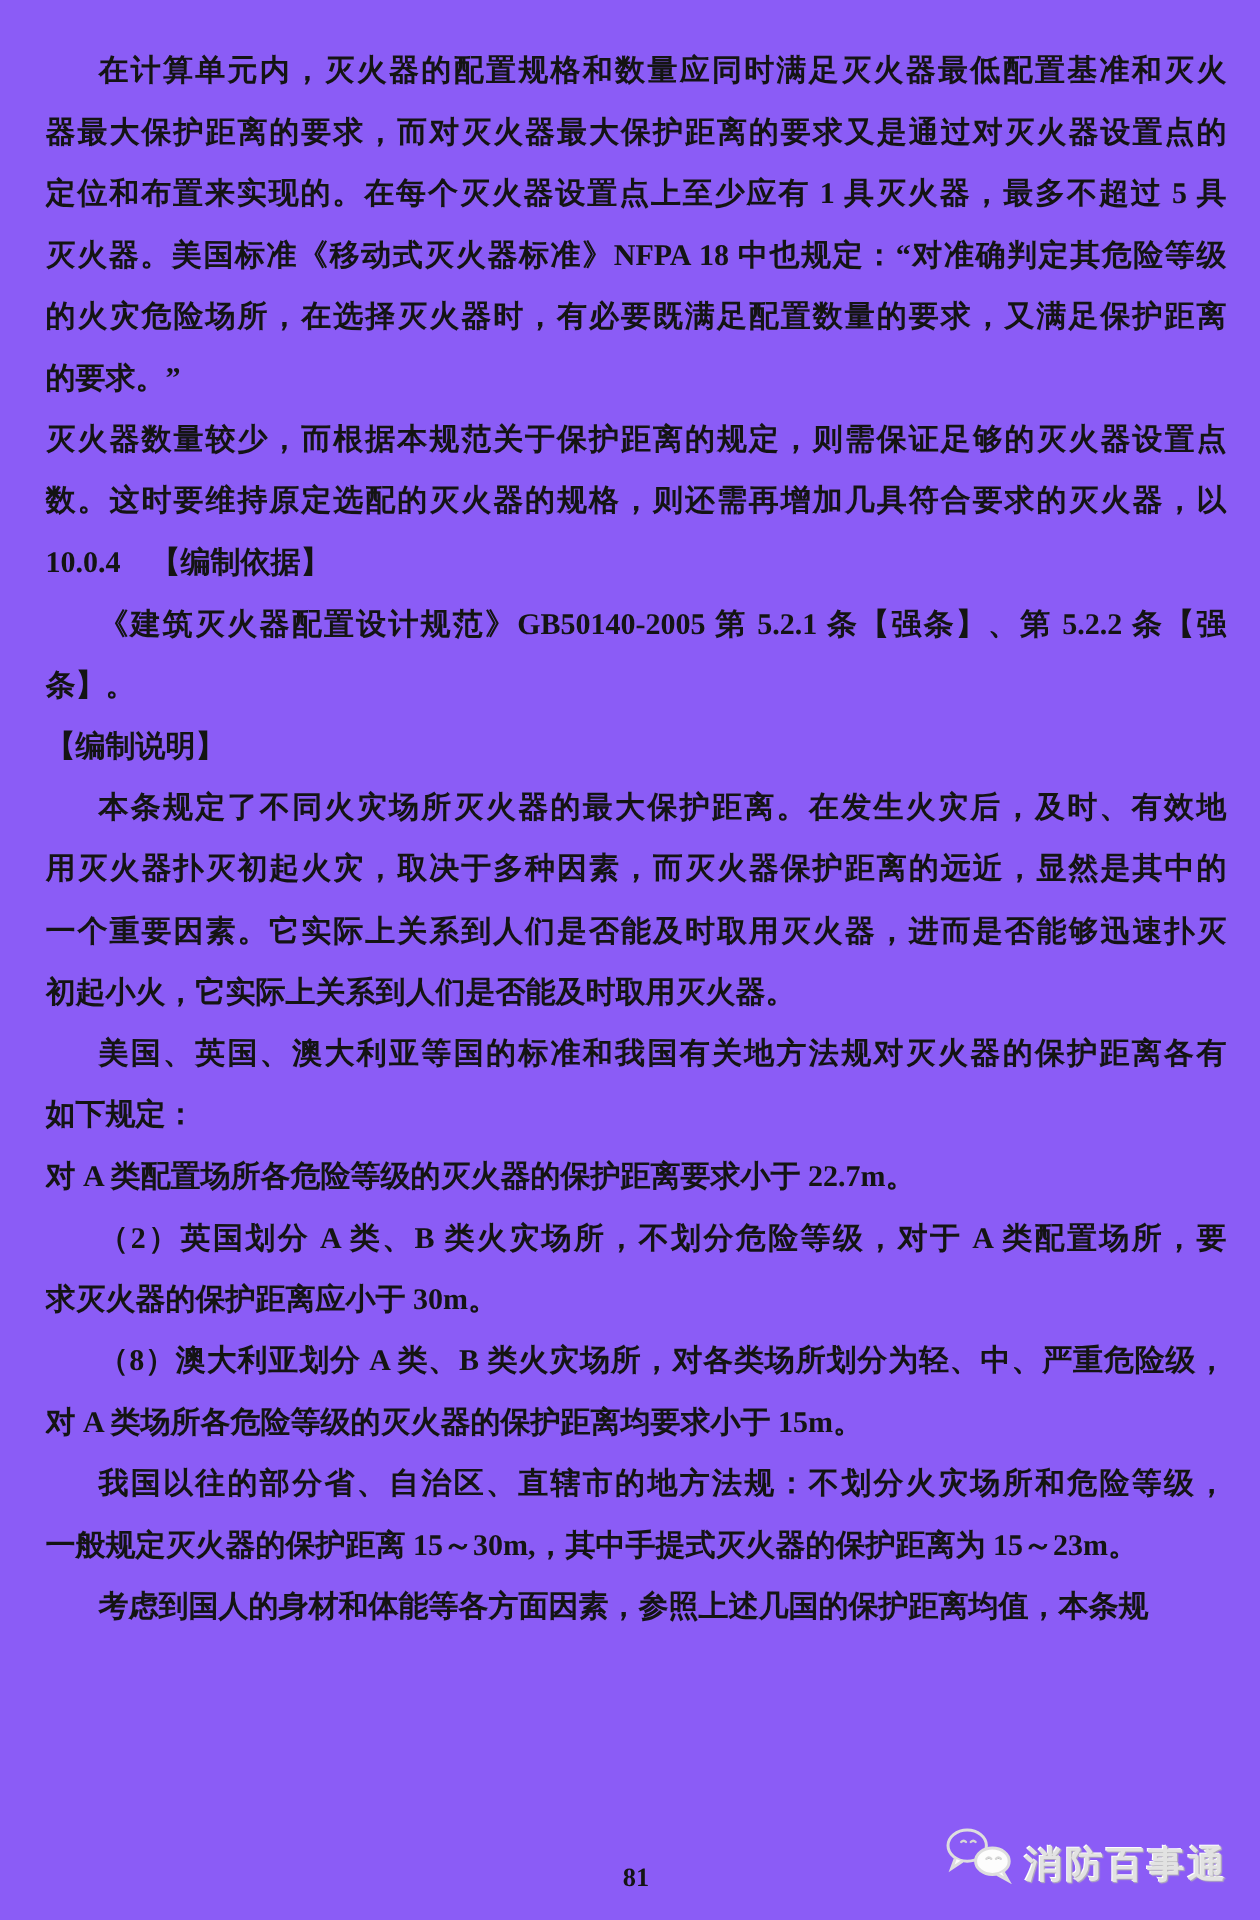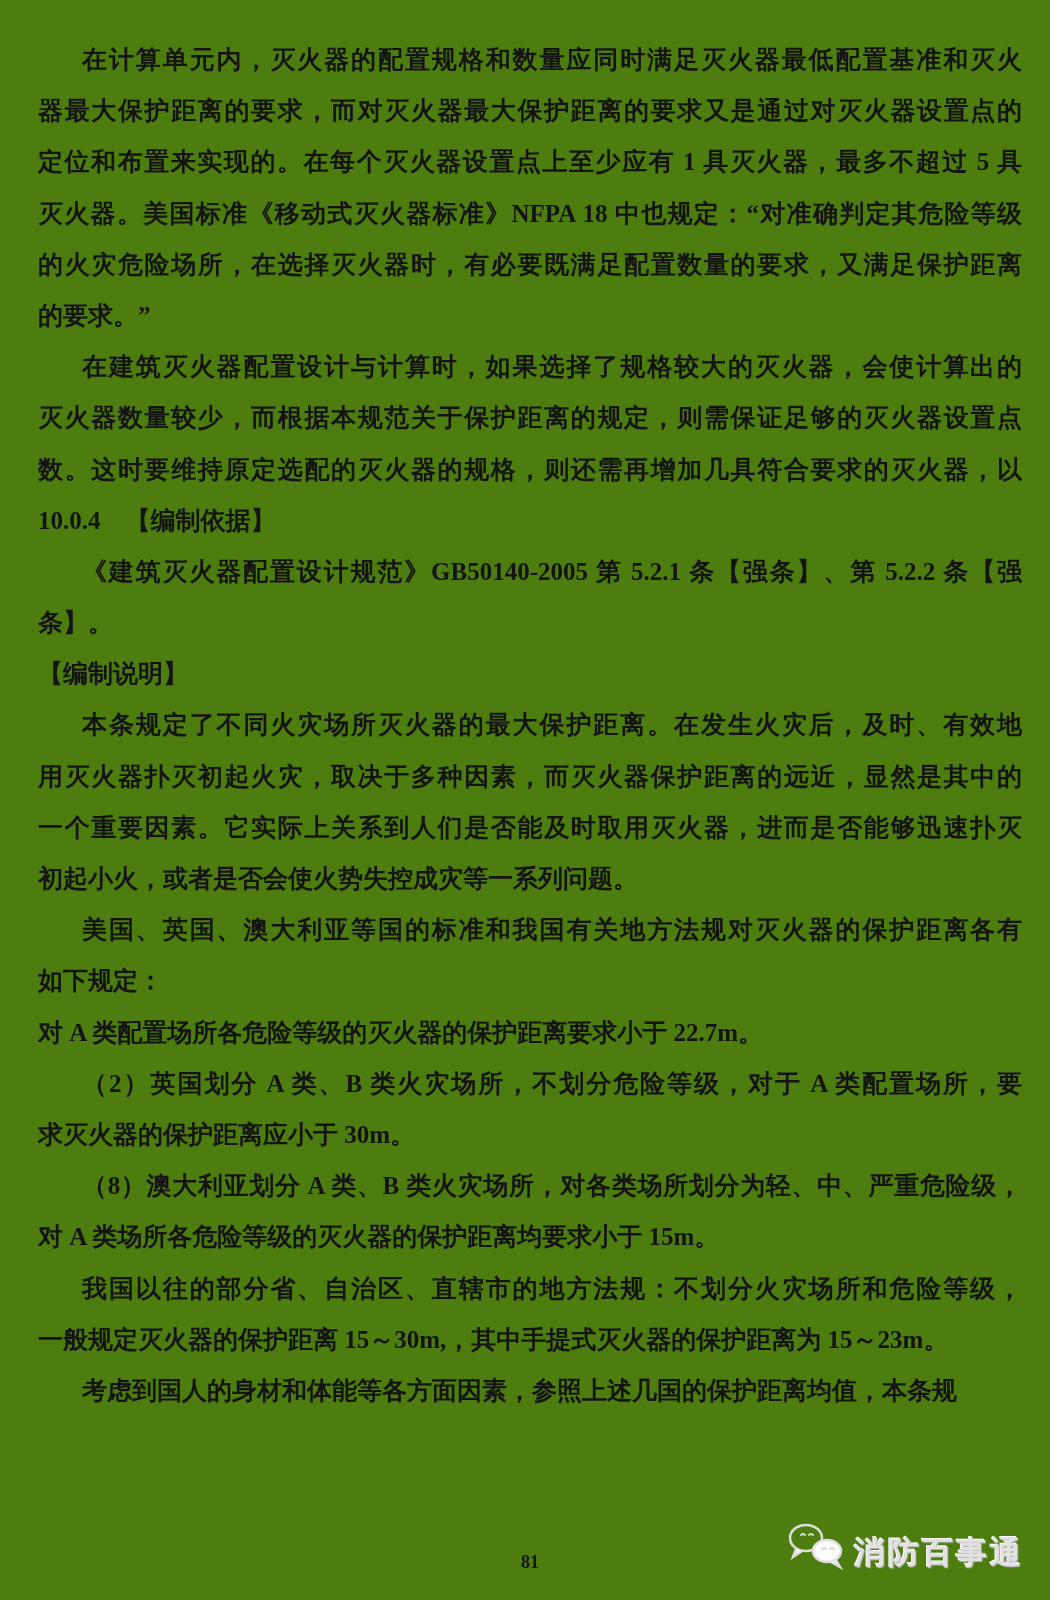--- a/index.html
+++ b/index.html
@@ -4,21 +4,21 @@
 <style>
   html, body {
     margin: 0;
     padding: 0;
     background: #ffffff;
   }
   .page {
     position: relative;
     width: 1050px;
     height: 1600px;
-    background: #4d7c0f;
+    background: #8b5cf6;
     overflow: hidden;
     font-family: "Liberation Serif", "DejaVu Serif", serif;
     color: #141414;
   }
   .content {
     position: absolute;
     top: 34px;
     left: 38px;
     width: 984px;
   }
@@ -54,60 +54,59 @@
     letter-spacing: 3px;
     color: #e2e2e2;
     text-shadow: 1px 1px 1px #b5b5b5, -1px -1px 0 #ffffff;
   }
   .page-number {
     position: absolute;
     top: 1552px;
     left: 38px;
     width: 984px;
     text-align: center;
-    font-size: 18px;
+    font-size: 22px;
     font-weight: 700;
     color: #141414;
   }
 </style>
 </head>
 <body>
 
 <div class="page">
 
   <div class="content">
 
   <div class="para body">
         <div class="line first-indent">在计算单元内，灭火器的配置规格和数量应同时满足灭火器最低配置基准和灭火</div>
         <div class="line">器最大保护距离的要求，而对灭火器最大保护距离的要求又是通过对灭火器设置点的</div>
         <div class="line">定位和布置来实现的。在每个灭火器设置点上至少应有 1 具灭火器，最多不超过 5 具</div>
         <div class="line">灭火器。美国标准《移动式灭火器标准》NFPA 18 中也规定：“对准确判定其危险等级</div>
         <div class="line">的火灾危险场所，在选择灭火器时，有必要既满足配置数量的要求，又满足保护距离</div>
         <div class="line last">的要求。”</div>
       </div>
       <div class="para body">
-        <div class="line first-indent">在建筑灭火器配置设计与计算时，如果选择了规格较大的灭火器，会使计算出的</div>
         <div class="line">灭火器数量较少，而根据本规范关于保护距离的规定，则需保证足够的灭火器设置点</div>
         <div class="line">数。这时要维持原定选配的灭火器的规格，则还需再增加几具符合要求的灭火器，以</div>
       </div>
       <div class="para heading">
         <div class="line last">10.0.4　【编制依据】</div>
       </div>
       <div class="para body">
         <div class="line first-indent">《建筑灭火器配置设计规范》GB50140-2005 第 5.2.1 条【强条】、第 5.2.2 条【强</div>
         <div class="line last">条】。</div>
       </div>
       <div class="para heading">
         <div class="line last">【编制说明】</div>
       </div>
       <div class="para body">
         <div class="line first-indent">本条规定了不同火灾场所灭火器的最大保护距离。在发生火灾后，及时、有效地</div>
         <div class="line">用灭火器扑灭初起火灾，取决于多种因素，而灭火器保护距离的远近，显然是其中的</div>
         <div class="line">一个重要因素。它实际上关系到人们是否能及时取用灭火器，进而是否能够迅速扑灭</div>
-        <div class="line last">初起小火，或者是否会使火势失控成灾等一系列问题。</div>
+        <div class="line last">初起小火，它实际上关系到人们是否能及时取用灭火器。</div>
       </div>
       <div class="para body">
         <div class="line first-indent">美国、英国、澳大利亚等国的标准和我国有关地方法规对灭火器的保护距离各有</div>
         <div class="line last">如下规定：</div>
       </div>
       <div class="para body">
         <div class="line last">对 A 类配置场所各危险等级的灭火器的保护距离要求小于 22.7m。</div>
       </div>
       <div class="para body">
         <div class="line first-indent">（2）英国划分 A 类、B 类火灾场所，不划分危险等级，对于 A 类配置场所，要</div>

